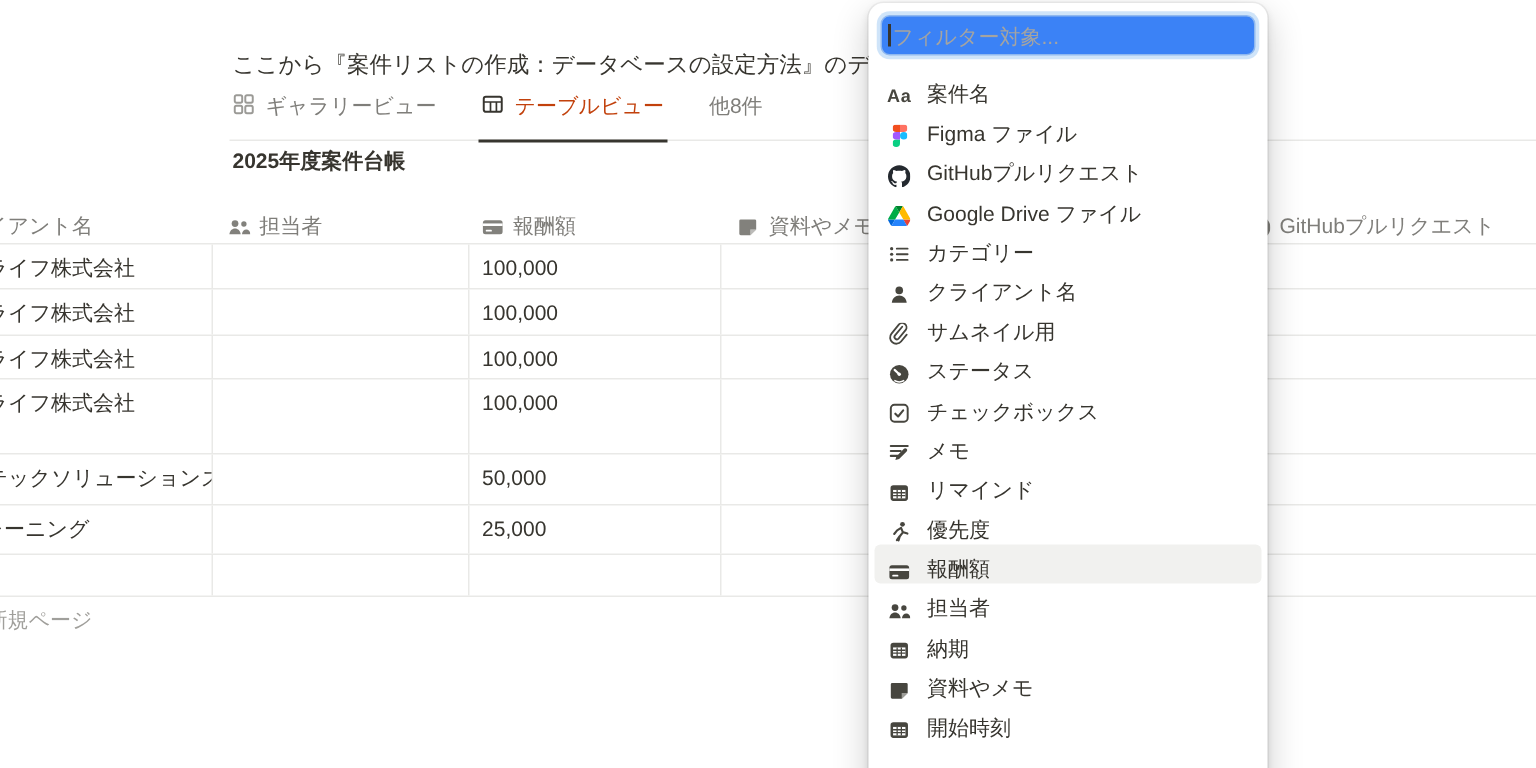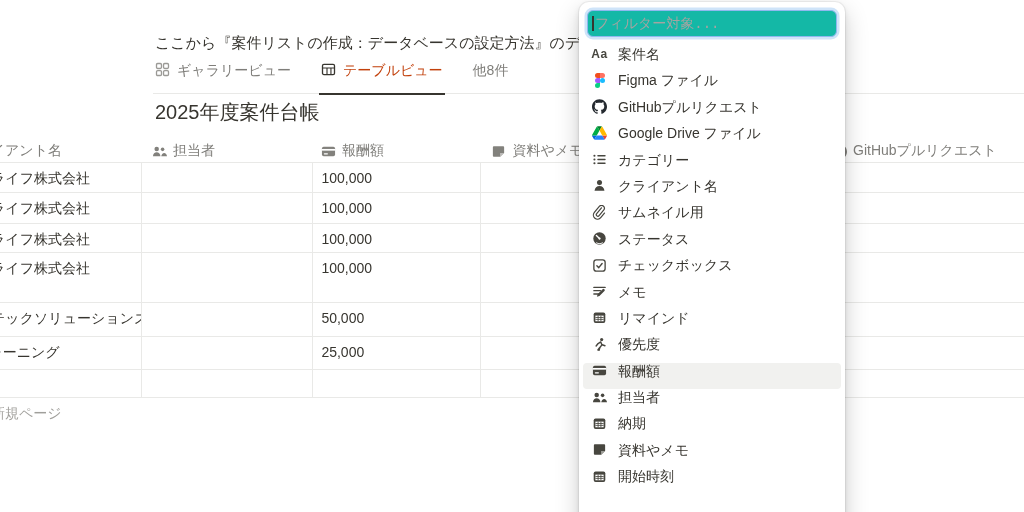--- a/index.html
+++ b/index.html
@@ -9,21 +9,21 @@
   svg{display:block}
 
   
   #intro{left:155px;top:34px;font-size:15px;white-space:nowrap;z-index:1}
   #tabbar{left:153px;top:62px;right:0;height:31px;display:flex;gap:26px;align-items:stretch;
           border-bottom:1px solid #e9e9e7;z-index:1}
   .tab{display:flex;align-items:flex-start;gap:7px;font-size:14px;color:#7f7e7a;padding:0 2px;cursor:pointer}
   .tab .ticon{color:#9b9a96}
   .tab.active{color:#c2410c;border-bottom:2.5px solid #37352f;margin-bottom:-2px}
   .tab.active .ticon{color:#37352f}
-  #title{left:155px;top:99px;font-size:20px;font-weight:400;z-index:1}
+  #title{left:155px;top:99px;font-size:14px;font-weight:700;z-index:1}
 
   
   #table{left:0;top:140px;right:0;z-index:1}
   .thead{display:flex;height:23px;align-items:center;color:#7f7e7a;font-size:14px;
          border-bottom:1px solid #e9e9e7;box-sizing:border-box}
   .th{display:flex;align-items:center;gap:6px;box-sizing:border-box;height:100%;white-space:nowrap;cursor:pointer}
   .th .hicon{color:#82817c;flex:0 0 auto}
   .w1{width:153px}.w2{width:184px}.w3{width:180px}.w4{width:370px}.w5{flex:1 0 200px}
   .th.w1{overflow:hidden;padding-left:2px}
   .th.w2{padding-left:10px}.th.w3{padding-left:8px}.th.w4{padding-left:11px}.th.w5{padding-left:8px;overflow:visible}
@@ -39,26 +39,26 @@
            padding-left:2px;overflow:hidden;cursor:pointer}
   #newpage span{display:inline-block;margin-left:-11px;white-space:nowrap}
 
   
   #popup{left:579px;top:2px;width:266px;height:556px;background:#fff;border-radius:10px;z-index:20;
          box-shadow:0 0 0 1px rgba(15,15,15,.05),0 3px 6px rgba(15,15,15,.1),0 9px 24px rgba(15,15,15,.2);
          padding-top:8px;box-sizing:border-box}
   #searchwrap{margin:0 8px;position:relative}
   #searchwrap input{width:100%;box-sizing:border-box;height:27px;border-radius:6px;font-size:14px;
         border:1px solid #8fb8ef;box-shadow:0 0 0 2.5px rgba(35,131,226,.22);outline:none;
-        padding:0 8px 0 7px;color:#37352f;background:#14b8a6;
-        font-family:Liberation Mono, monospace}
+        padding:0 8px 0 7px;color:#37352f;background:#3b82f6;
+        font-family:Liberation Sans, sans-serif}
   #searchwrap input::placeholder{color:#a5a4a1}
   #caret{position:absolute;left:5px;top:6px;width:1.5px;height:15px;background:#37352f}
   #menu{padding:9px 4px 0}
-  .mi{display:flex;align-items:flex-start;gap:10px;height:26.4px;padding:0 8px;border-radius:4px;
+  .mi{display:flex;align-items:flex-end;gap:10px;height:26.4px;padding:0 8px;border-radius:4px;
       font-size:14px;color:#37352f;cursor:pointer;box-sizing:border-box}
   .mi.hl{background:#f1f1ef}
   .ic{width:17px;height:16px;display:flex;align-items:center;justify-content:center;color:#47463f;flex:0 0 auto}
   .aa{font-size:12px;font-weight:600;color:#47463f;letter-spacing:.5px}
   .milabel{white-space:nowrap}
 </style>
 </head>
 <body>
 
 <svg width="0" height="0" style="position:absolute">

